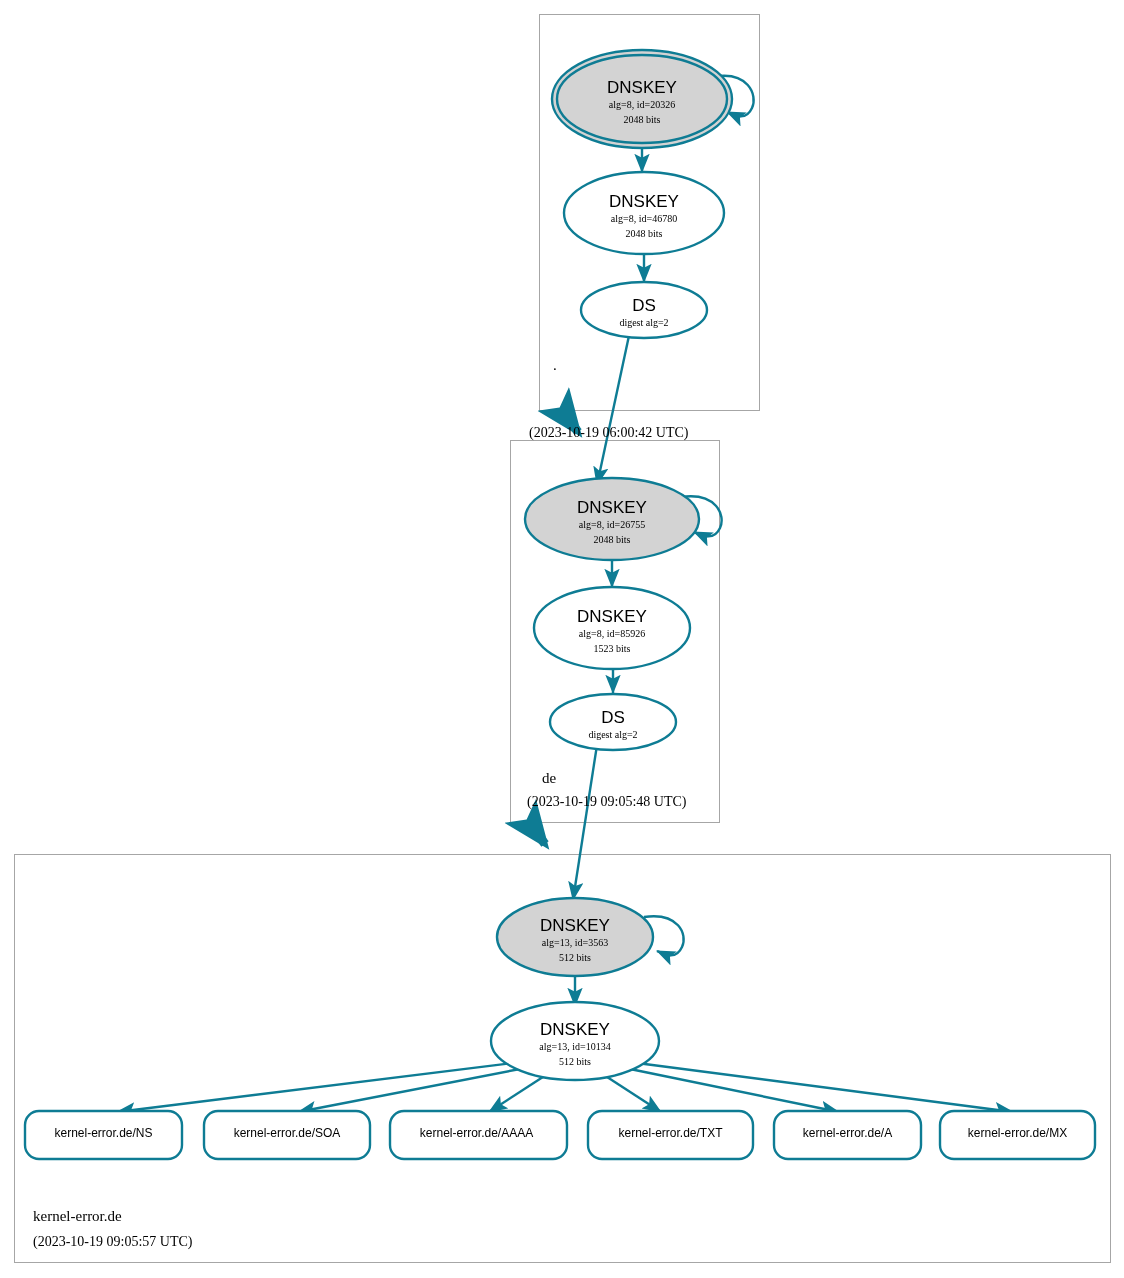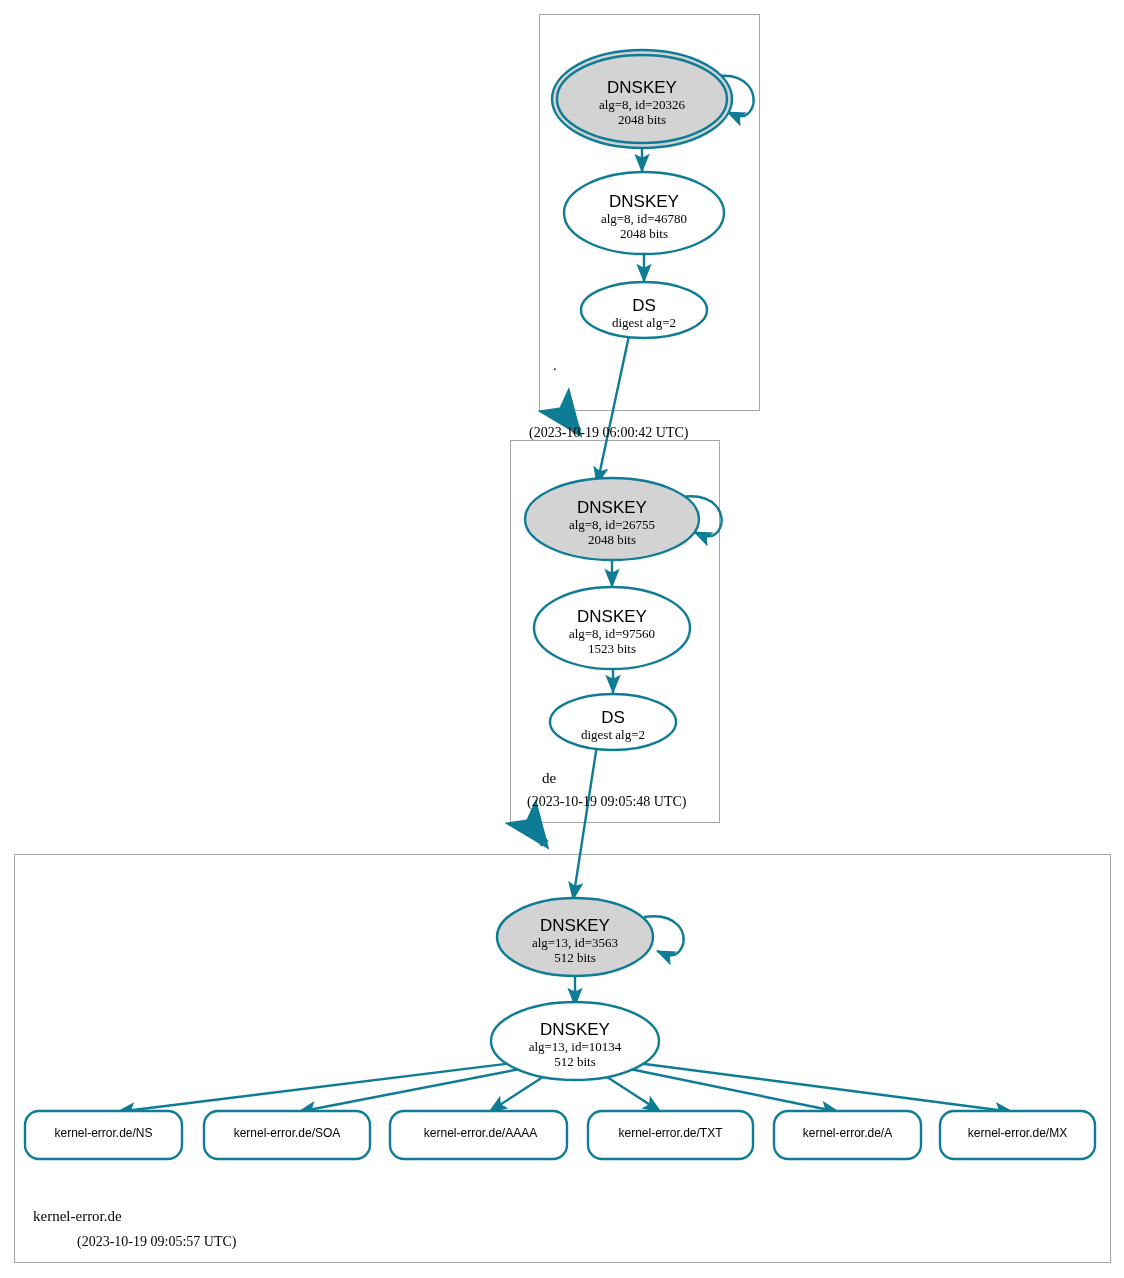--- a/index.html
+++ b/index.html
@@ -7,21 +7,21 @@
        font-family:"Liberation Sans", sans-serif;}
   #stage{position:absolute;left:0;top:0;width:1124px;height:1278px;}
   svg.layer{position:absolute;left:0;top:0;width:1124px;height:1278px;}
   .zone-box{position:absolute;border:1px solid #a6a6a6;background:transparent;box-sizing:border-box;}
   .zone-label{position:absolute;font-family:"Liberation Serif", serif;color:#000;white-space:nowrap;}
   .zone-name{font-size:15px;}
   .zone-time{font-size:14px;}
   .node-label{position:absolute;text-align:center;white-space:nowrap;
               pointer-events:none;color:#000;}
   .nl-title{font-family:"Liberation Sans", sans-serif;font-size:17px;line-height:19px;}
-  .nl-sub{font-family:"Liberation Serif", serif;font-size:13px;line-height:15px;}
+  .nl-sub{font-family:"Liberation Serif", serif;font-size:10px;line-height:15px;}
   .rr-label{position:absolute;text-align:center;white-space:nowrap;
             font-family:"Liberation Sans", sans-serif;font-size:12px;color:#000;}
 </style>
 </head>
 <body>
 
 <div id="stage">
 
   <div class="zone-box" style="left:539px;top:14px;width:221px;height:397px;"></div>
   <div class="zone-box" style="left:510px;top:440px;width:210px;height:383px;"></div>
@@ -118,21 +118,21 @@
   </div>
 
   <div class="node-label" style="left:512px;top:498px;width:200px;">
     <div class="nl-title">DNSKEY</div>
     <div class="nl-sub">alg=8, id=26755</div>
     <div class="nl-sub">2048 bits</div>
   </div>
 
   <div class="node-label" style="left:512px;top:607px;width:200px;">
     <div class="nl-title">DNSKEY</div>
-    <div class="nl-sub">alg=8, id=97560</div>
+    <div class="nl-sub">alg=8, id=85926</div>
     <div class="nl-sub">1523 bits</div>
   </div>
 
   <div class="node-label" style="left:513px;top:708px;width:200px;">
     <div class="nl-title">DS</div>
     <div class="nl-sub">digest alg=2</div>
   </div>
 
   <div class="node-label" style="left:475px;top:916px;width:200px;">
     <div class="nl-title">DNSKEY</div>
@@ -141,27 +141,27 @@
   </div>
 
   <div class="node-label" style="left:475px;top:1020px;width:200px;">
     <div class="nl-title">DNSKEY</div>
     <div class="nl-sub">alg=13, id=10134</div>
     <div class="nl-sub">512 bits</div>
   </div>
 
   <div class="rr-label" style="left:25px;top:1126px;width:157px;">kernel-error.de/NS</div>
   <div class="rr-label" style="left:204px;top:1126px;width:166px;">kernel-error.de/SOA</div>
-  <div class="rr-label" style="left:372px;top:1126px;width:177px;padding-left:20px;">kernel-error.de/AAAA</div>
+  <div class="rr-label" style="left:388px;top:1126px;width:177px;">kernel-error.de/AAAA</div>
   <div class="rr-label" style="left:588px;top:1126px;width:165px;">kernel-error.de/TXT</div>
   <div class="rr-label" style="left:774px;top:1126px;width:147px;">kernel-error.de/A</div>
   <div class="rr-label" style="left:940px;top:1126px;width:155px;">kernel-error.de/MX</div>
 
   <div class="zone-label zone-name" style="left:553px;top:357px;">.</div>
   <div class="zone-label zone-time" style="left:529px;top:381px;margin-top:44px;">(2023-10-19 06:00:42 UTC)</div>
 
   <div class="zone-label zone-name" style="left:542px;top:770px;">de</div>
   <div class="zone-label zone-time" style="left:527px;top:794px;font-family:Liberation Serif, serif;">(2023-10-19 09:05:48 UTC)</div>
 
   <div class="zone-label zone-name" style="left:33px;top:1208px;">kernel-error.de</div>
-  <div class="zone-label zone-time" style="left:33px;top:1234px;margin-left:44px;">(2023-10-19 09:05:57 UTC)</div>
+  <div class="zone-label zone-time" style="left:33px;top:1234px;">(2023-10-19 09:05:57 UTC)</div>
 
 </div>
 
 </body></html>

